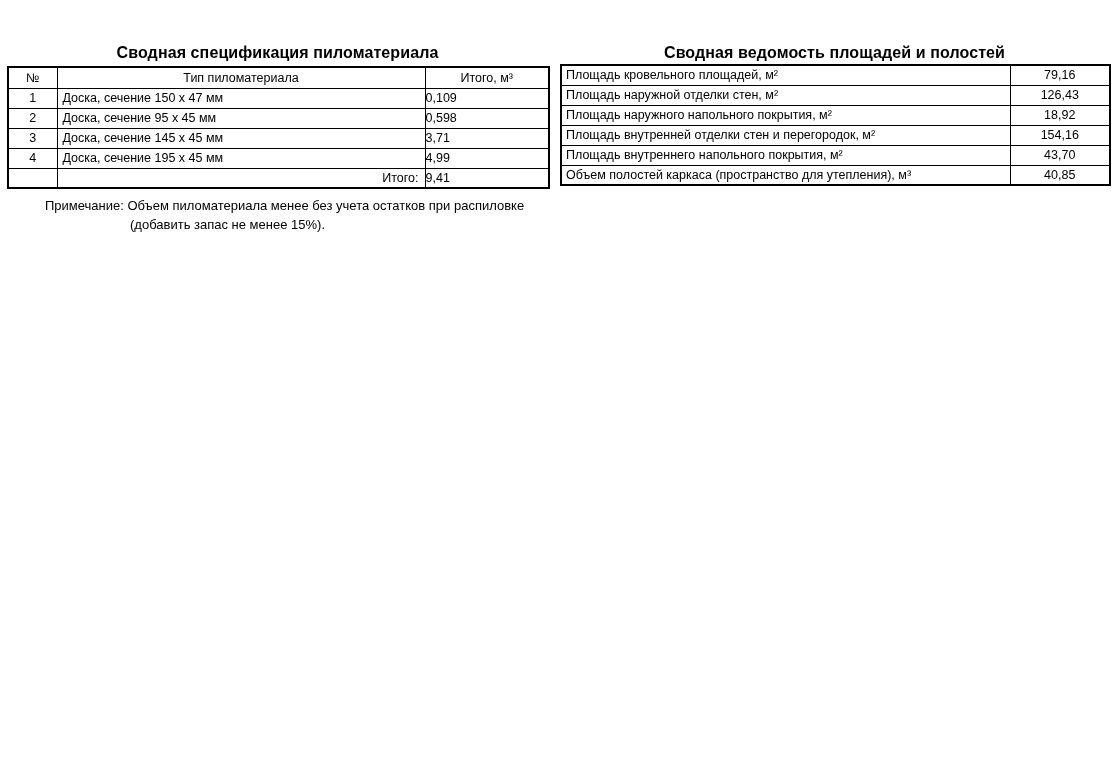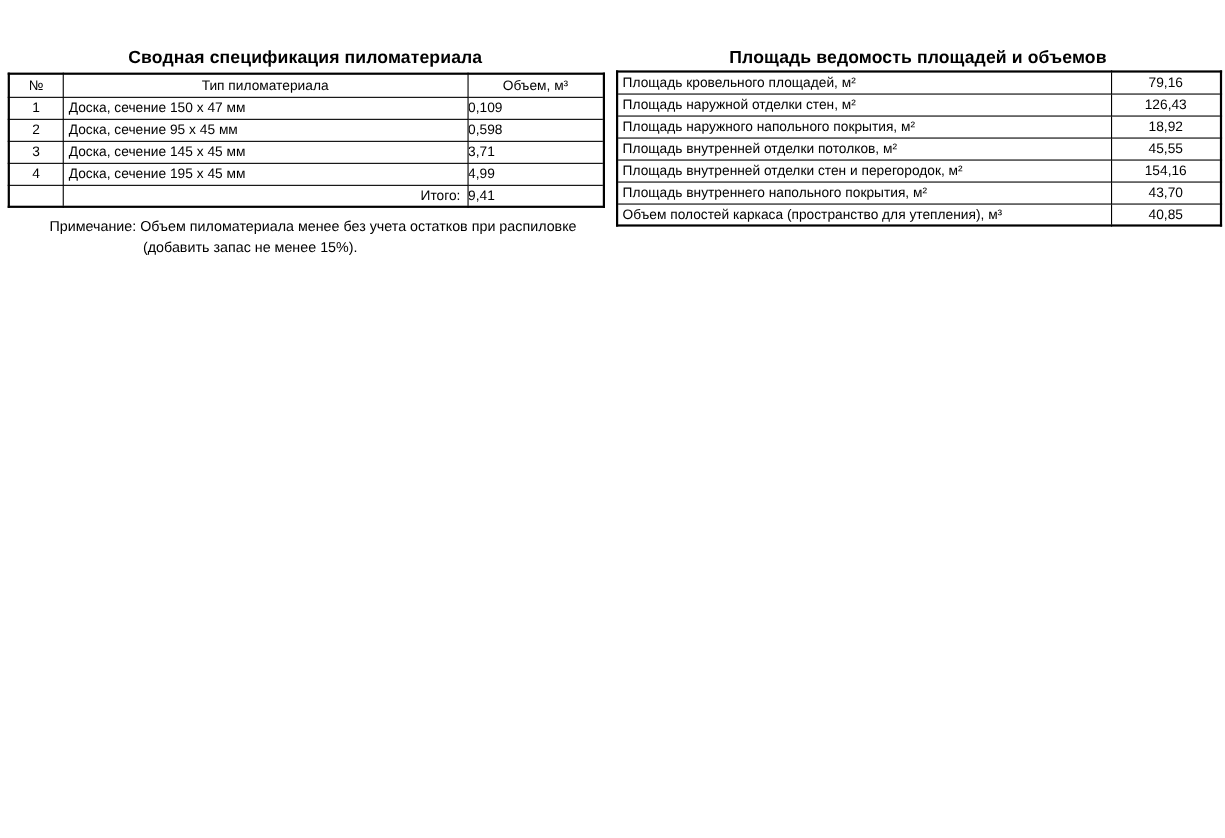--- a/index.html
+++ b/index.html
@@ -74,21 +74,21 @@
 <table id="spec-table">
   <colgroup>
       <col class="c-num">
       <col class="c-type">
       <col class="c-vol">
     </colgroup>
   <thead>
     <tr>
       <th>№</th>
       <th>Тип пиломатериала</th>
-      <th>Объем, м³</th>
+      <th>Итого, м³</th>
     </tr>
   </thead>
   <tbody>
     <tr>
       <td class="num">1</td>
       <td class="type">Доска, сечение 150 х 47 мм</td>
       <td class="vol">0,109</td>
     </tr>
     <tr>
       <td class="num">2</td>
@@ -109,45 +109,41 @@
       <td class="num"></td>
       <td class="total-label">Итого:</td>
       <td class="vol">9,41</td>
     </tr>
   </tbody>
 </table>
 
 <div class="note-line" id="note-line-1">Примечание: Объем пиломатериала менее без учета остатков при распиловке</div>
 <div class="note-line" id="note-line-2">(добавить запас не менее 15%).</div>
 
-<div class="title" id="right-title">Площадь ведомость площадей и объемов</div>
+<div class="title" id="right-title">Сводная ведомость площадей и полостей</div>
 
 <table id="areas-table">
   <colgroup>
       <col class="c-label">
       <col class="c-val">
     </colgroup>
   <tbody>
     <tr>
       <td class="label">Площадь кровельного площадей, м²</td>
       <td class="val">79,16</td>
     </tr>
     <tr>
       <td class="label">Площадь наружной отделки стен, м²</td>
       <td class="val">126,43</td>
     </tr>
     <tr>
       <td class="label">Площадь наружного напольного покрытия, м²</td>
       <td class="val">18,92</td>
     </tr>
     <tr>
-      <td class="label">Площадь внутренней отделки потолков, м²</td>
-      <td class="val">45,55</td>
-    </tr>
-    <tr>
       <td class="label">Площадь внутренней отделки стен и перегородок, м²</td>
       <td class="val">154,16</td>
     </tr>
     <tr>
       <td class="label">Площадь внутреннего напольного покрытия, м²</td>
       <td class="val">43,70</td>
     </tr>
     <tr>
       <td class="label">Объем полостей каркаса (пространство для утепления), м³</td>
       <td class="val">40,85</td>

